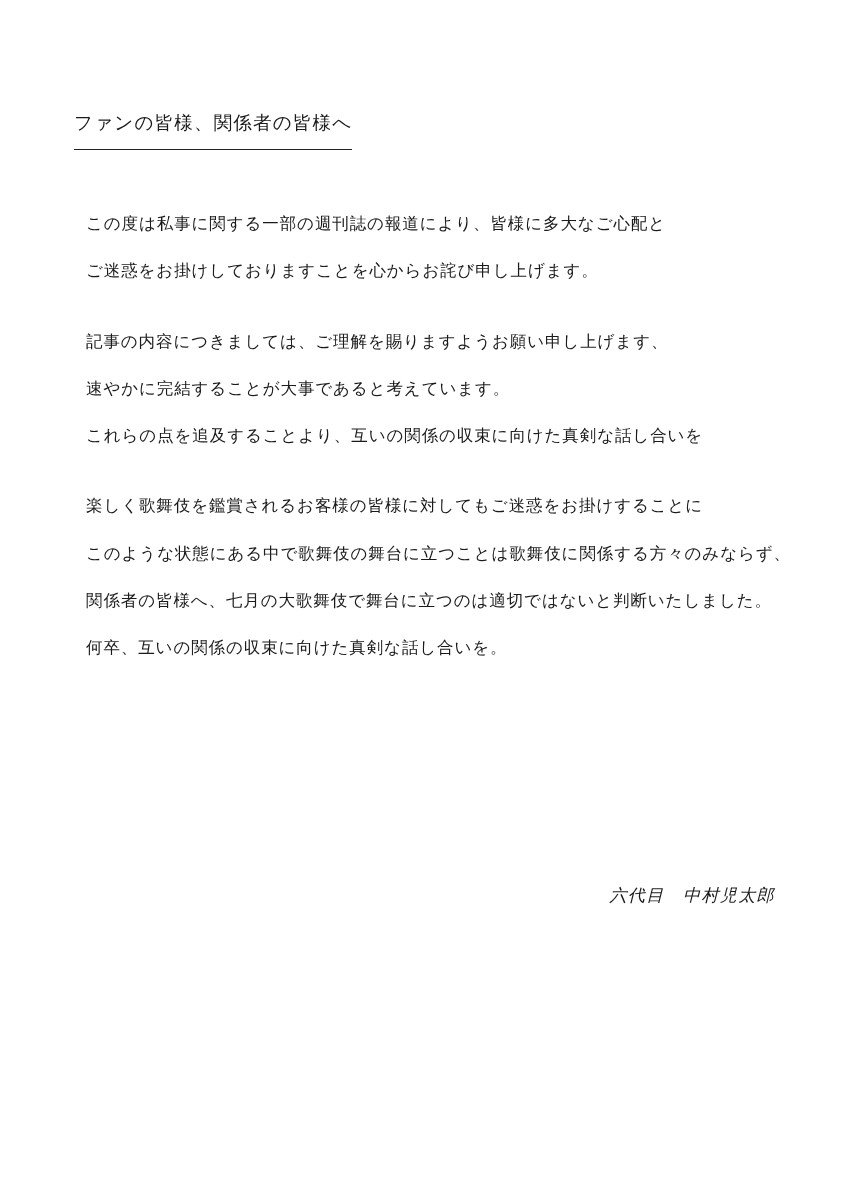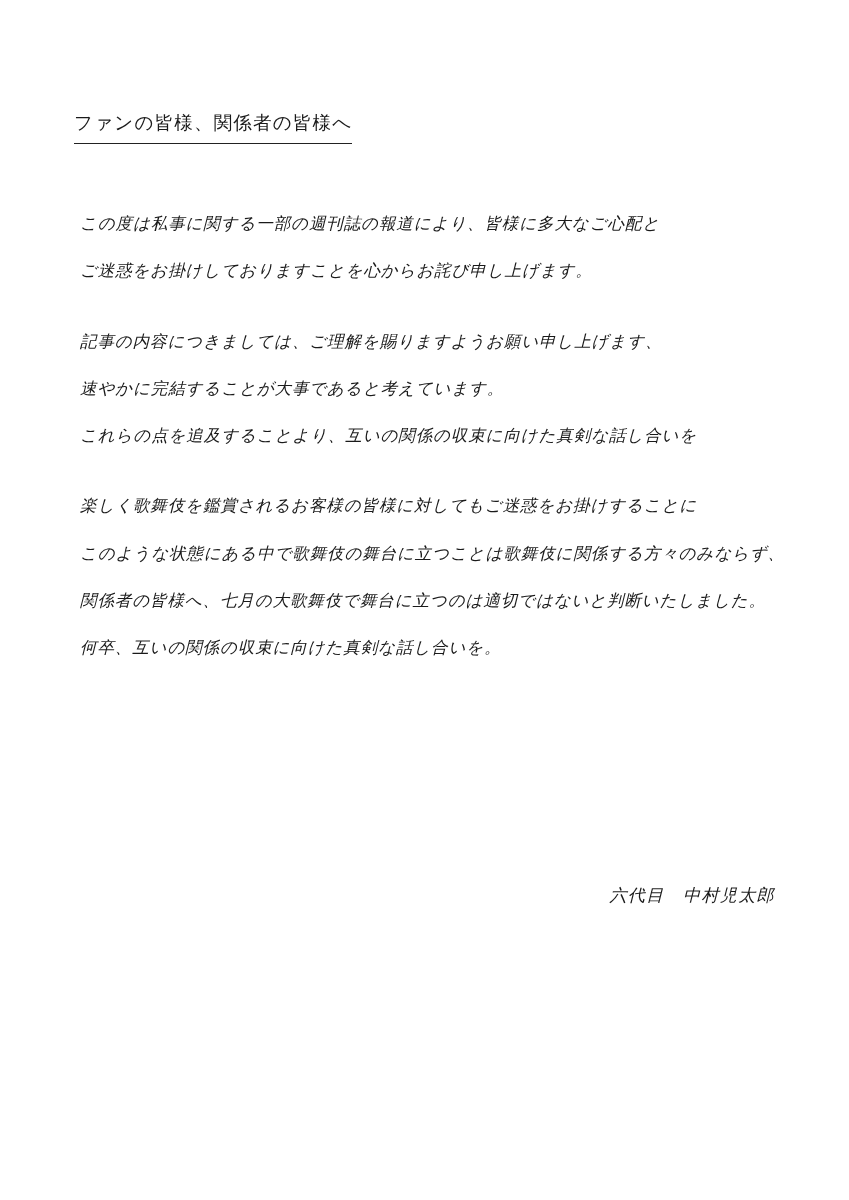--- a/index.html
+++ b/index.html
@@ -24,27 +24,26 @@
     box-sizing: border-box;
   }
   .doc-title {
     position: absolute;
     left: 74px;
     top: 110px;
     font-size: 18.5px;
     letter-spacing: 1.2px;
     line-height: 1.5;
     border-bottom: 1.3px solid #222;
-    padding-bottom: 5px;
+    padding-bottom: 11px;
     display: inline-block;
     white-space: nowrap;
   }
   .para {
-    margin: 0 0 34px 6px;
-    font-style: italic;
+    margin: 0 0 34px 12px;
   }
   .line {
     font-size: 16.5px;
     letter-spacing: 0.9px;
     line-height: 1.35;
     margin-bottom: 25px;
     white-space: nowrap;
   }
   .para .line:last-child {
     margin-bottom: 0;

